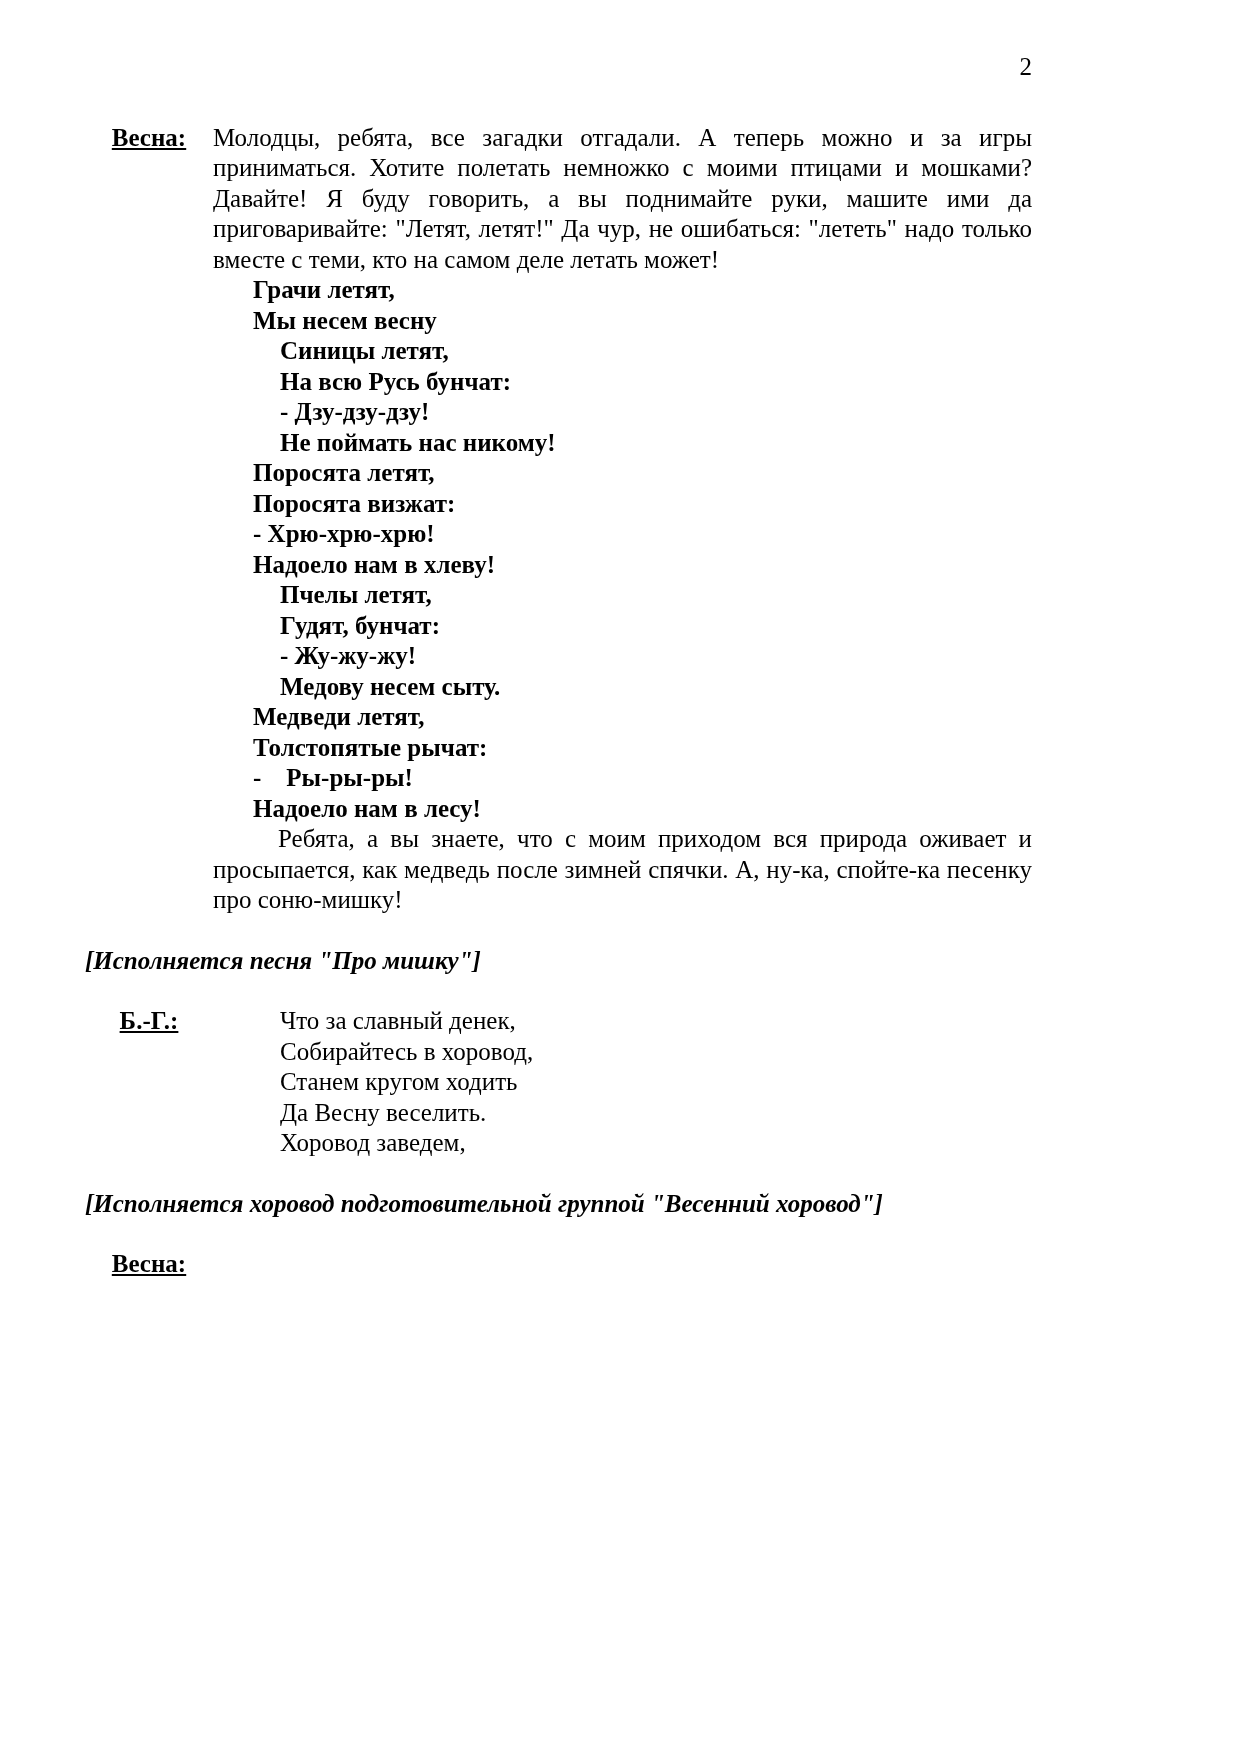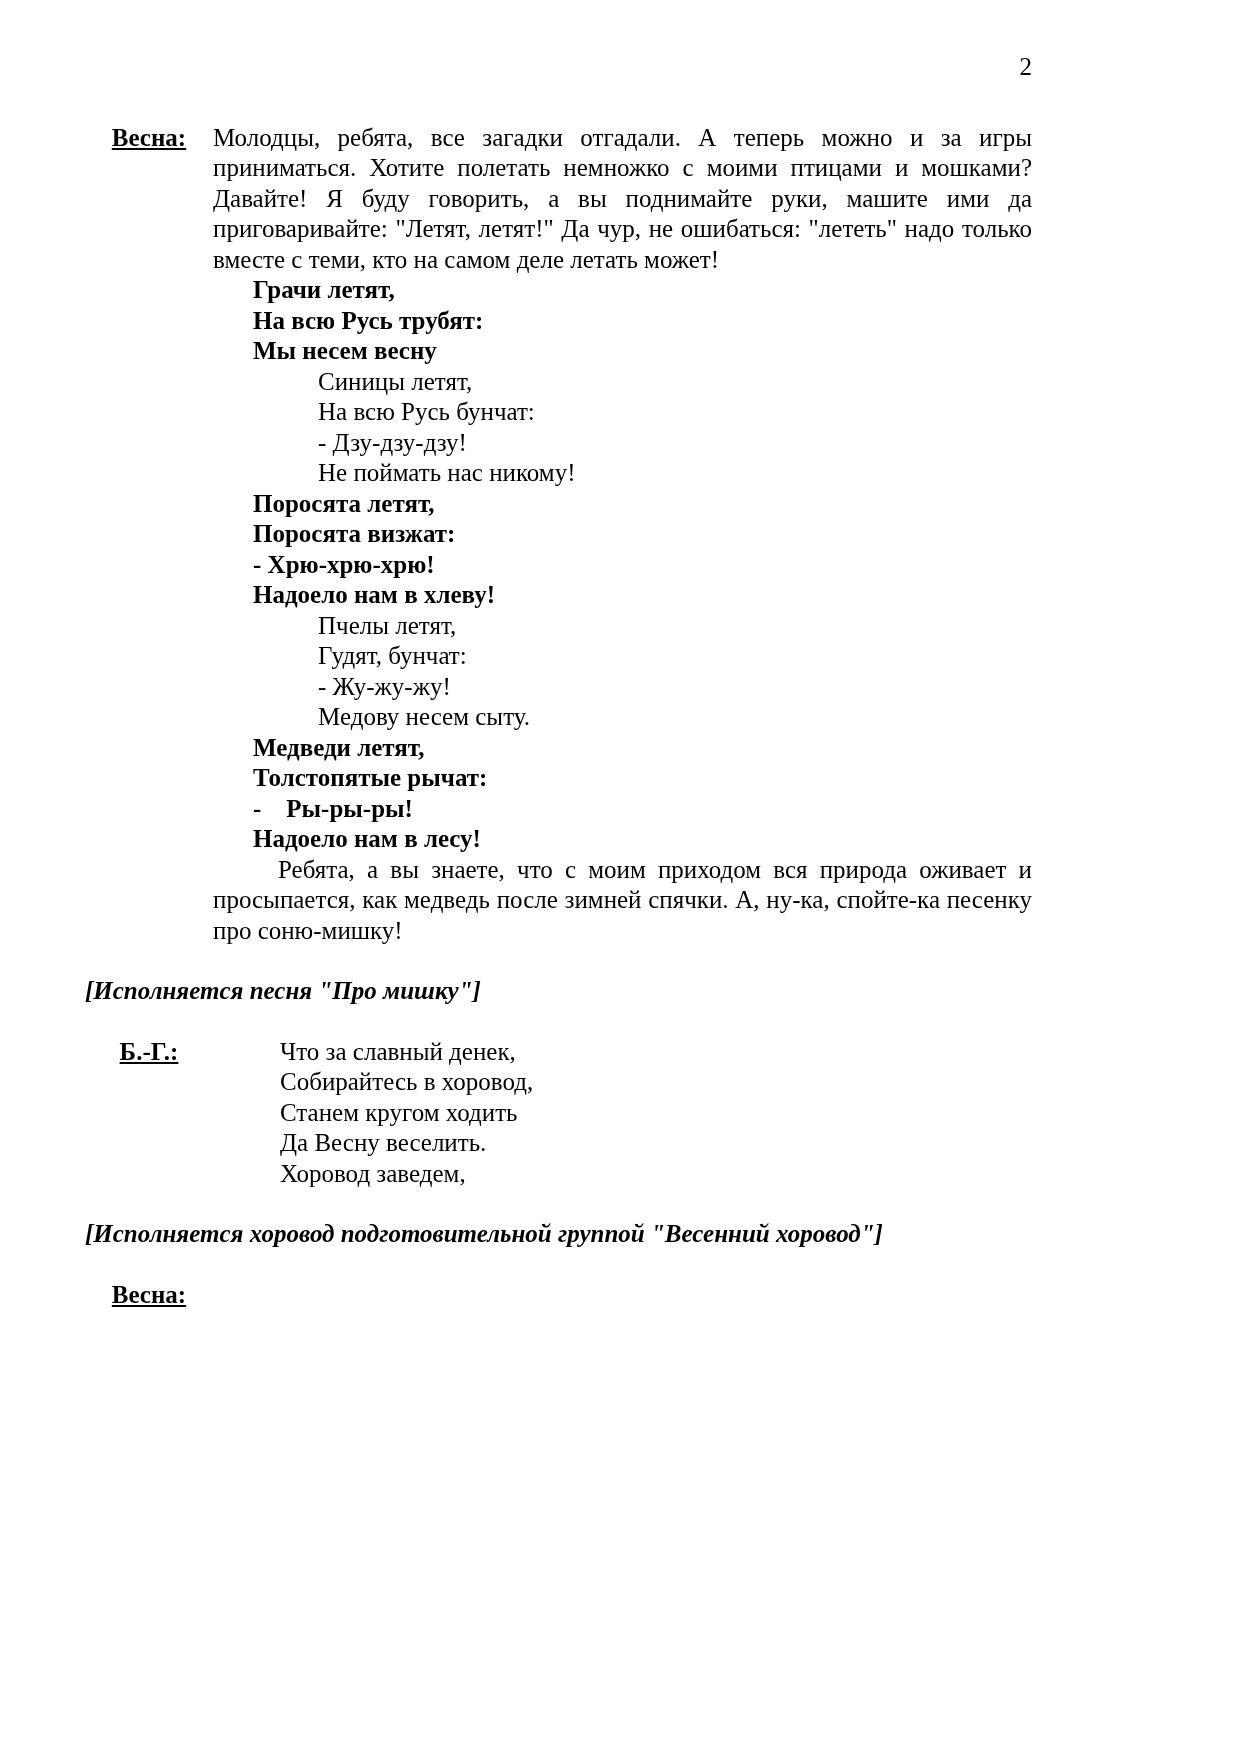--- a/index.html
+++ b/index.html
@@ -45,21 +45,21 @@
     text-align: justify;
   }
   .para-indent {
     text-align: justify;
     text-indent: 65px;
   }
   .verse div {
     white-space: pre-wrap;
   }
   .v1 { margin-left: 40px; font-weight: bold; }
-  .v2 { margin-left: 105px; }
+  .v2 { margin-left: 67px; font-weight: bold; }
   .vbg { margin-left: 67px; }
   .stage {
     font-weight: bold;
     font-style: italic;
     margin: 30px 0;
   }
 </style>
 </head>
 <body>
 
@@ -68,21 +68,20 @@
   <div class="page-number">2</div>
 
   <div class="dialogue">
     <div class="speaker-col">
       <span class="name">Весна:</span>
     </div>
     <div class="content-col">
       <div class="para">Молодцы, ребята, все загадки отгадали. А теперь можно и за игры приниматься. Хотите полетать немножко с моими птицами и мошками? Давайте! Я  буду говорить, а вы поднимайте руки, машите ими да приговаривайте: "Летят, летят!" Да чур, не ошибаться: "лететь" надо только вместе с теми, кто на самом деле летать может!</div>
       <div class="verse">
         <div class="v1">Грачи летят,</div>
-        <div class="v1">На всю Русь трубят:</div>
         <div class="v1">Мы несем весну</div>
         <div class="v2">Синицы летят,</div>
         <div class="v2">На всю Русь бунчат:</div>
         <div class="v2">- Дзу-дзу-дзу!</div>
         <div class="v2">Не поймать нас никому!</div>
         <div class="v1">Поросята летят,</div>
         <div class="v1">Поросята визжат:</div>
         <div class="v1">- Хрю-хрю-хрю!</div>
         <div class="v1">Надоело нам в хлеву!</div>
         <div class="v2">Пчелы летят,</div>

